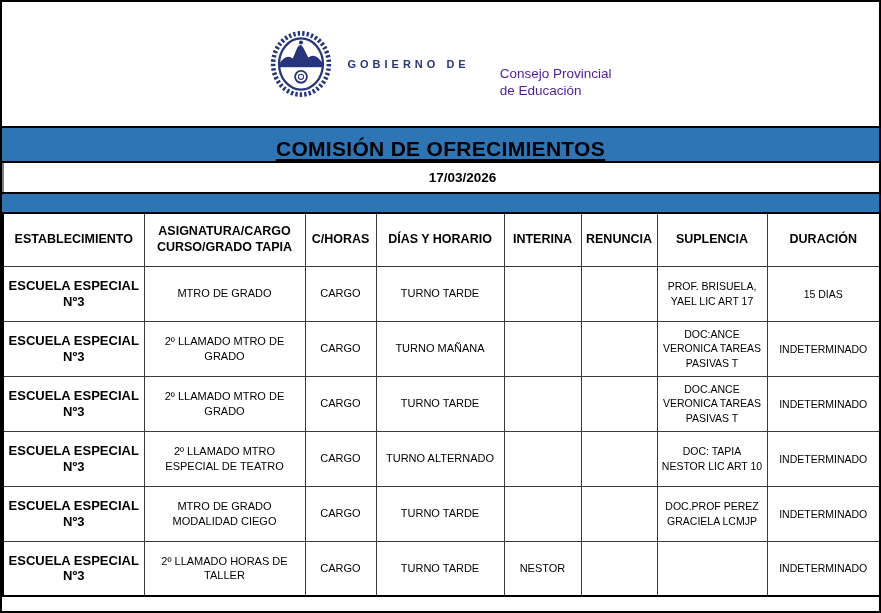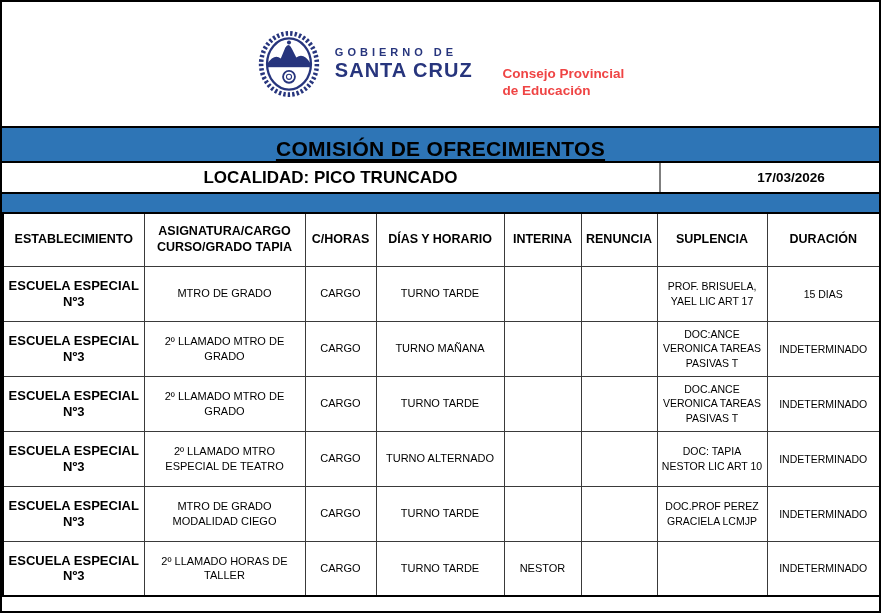--- a/index.html
+++ b/index.html
@@ -23,21 +23,21 @@
   .crest { width: 64px; height: 72px; margin-right: 14px; }
   .gob-text { color: #27357D; margin-right: 30px; }
   .gob-line1 {
     font-size: 11px; letter-spacing: 4px; font-weight: 700;
     margin-bottom: 1px; white-space: nowrap;
   }
   .gob-line2 {
     font-size: 20px; font-weight: 800; letter-spacing: 1px; white-space: nowrap;
   }
   .consejo-text {
-    color: #ef4444; font-size: 13.5px; font-weight: 700; line-height: 1.25; margin-top: 37px;
+    color: #4c1d95; font-size: 13.5px; font-weight: 400; line-height: 1.25; margin-top: 37px;
   }
 
   
   .title-bar {
     flex: 0 0 37px;
     background: #2E75B6;
     border-top: 2px solid #000;
     border-bottom: 2px solid #000;
     display: flex; align-items: flex-end; justify-content: center;
   }
@@ -113,35 +113,33 @@
         <g clip-path="url(#cp)">
           <circle cx="35" cy="13.5" r="2.2" fill="#27357D"></circle>
           <path d="M11,37 Q19,25 26,31 L31,19 Q34.5,13 38,20 L43,30 Q51,24 59,37 Z" fill="#27357D"></path>
           <rect x="9" y="36" width="52" height="4.5" fill="#27357D"></rect>
         </g>
         <circle cx="35" cy="51" r="6.5" fill="none" stroke="#27357D" stroke-width="2"></circle>
         <circle cx="35" cy="51" r="2.8" fill="none" stroke="#27357D" stroke-width="1.2"></circle>
       </svg>
       <div class="gob-text">
         <div class="gob-line1">GOBIERNO DE</div>
-        <div class="gob-line2">SANTA CRUZ</div>
       </div>
       <div class="consejo-text">
         <div>Consejo Provincial</div>
         <div>de Educación</div>
       </div>
     </div>
   </div>
 
   <div class="title-bar">
     <span class="title-text">COMISIÓN DE OFRECIMIENTOS</span>
   </div>
 
   <div class="subtitle-row">
-    <div class="locality-cell">LOCALIDAD: PICO TRUNCADO</div>
     <div class="date-cell">
       <span>17/03/2026</span>
     </div>
   </div>
 
   <div class="blue-strip"></div>
 
   <table class="offers">
     <colgroup>
       <col style="width:141px">

